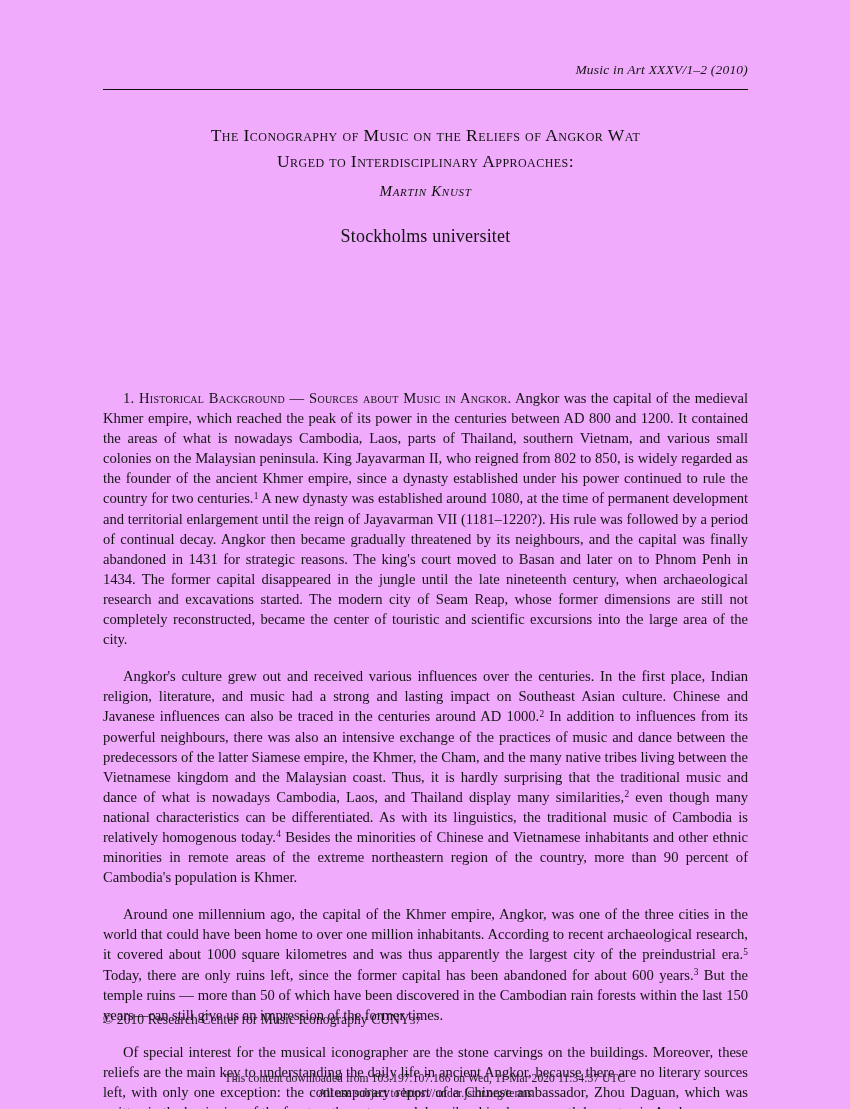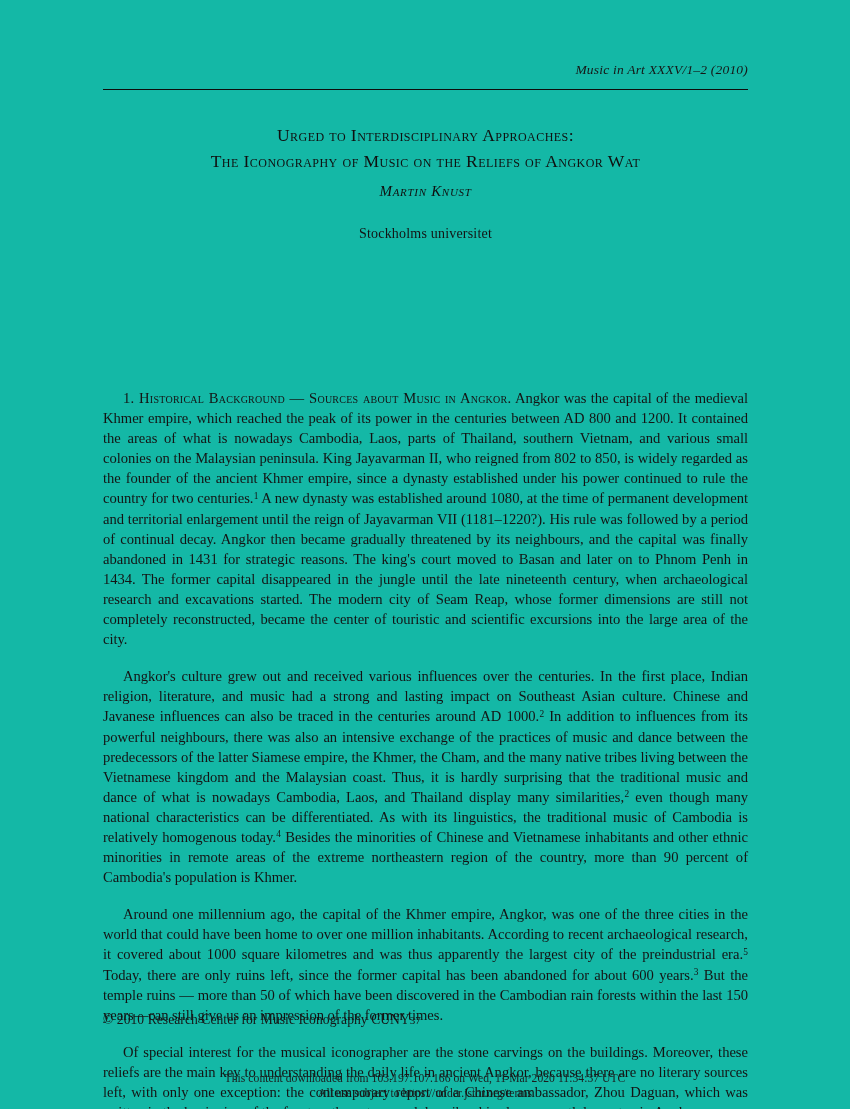--- a/index.html
+++ b/index.html
@@ -15,21 +15,21 @@
     color: #121212;
     -webkit-font-smoothing: antialiased;
   }
 
   .page {
     position: absolute;
     left: 0;
     top: 0;
     width: 850px;
     height: 1109px;
-    background: #14b8a6;
+    background: #f0abfc;
     overflow: hidden;
   }
 
   
   .runhead {
     position: absolute;
     left: 103px;
     top: 62px;
     width: 645px;
     text-align: right;
@@ -66,21 +66,21 @@
   .author {
     margin-top: 9px;
     font-size: 15px;
     font-variant: small-caps;
     letter-spacing: 0.7px;
     color: #101010;
     font-style: italic;
   }
   .affiliation {
     margin-top: 26px;
-    font-size: 14px;
+    font-size: 18px;
     letter-spacing: 0.2px;
     color: #141414;
   }
 
   
   .body {
     position: absolute;
     left: 103px;
     top: 388px;
     width: 645px;
@@ -141,22 +141,22 @@
 </style>
 </head>
 <body>
 
 <div class="page">
 
   <div class="runhead">Music in Art XXXV/1–2 (2010)</div>
   <div class="rule"></div>
 
   <div class="titleblock">
+    <div class="title-line">The Iconography of Music on the Reliefs of Angkor Wat</div>
     <div class="title-line">Urged to Interdisciplinary Approaches:</div>
-    <div class="title-line">The Iconography of Music on the Reliefs of Angkor Wat</div>
     <div class="author">Martin Knust</div>
     <div class="affiliation">Stockholms universitet</div>
   </div>
 
   <div class="body">
 
     <p class="para"><span class="sechead">1. Historical Background — Sources about Music in Angkor.</span><span> Angkor was the capital of the medieval Khmer empire, which reached the peak of its power in the centuries between AD 800 and 1200. It contained the areas of what is nowadays Cambodia, Laos, parts of Thailand, southern Vietnam, and various small colonies on the Malaysian peninsula. King Jayavarman II, who reigned from 802 to 850, is widely regarded as the founder of the ancient Khmer empire, since a dynasty established under his power continued to rule the country for two centuries.</span><sup class="fn">1</sup><span> A new dynasty was established around 1080, at the time of permanent development and territorial enlargement until the reign of Jayavarman VII (1181–1220?). His rule was followed by a period of continual decay. Angkor then became gradually threatened by its neighbours, and the capital was finally abandoned in 1431 for strategic reasons. The king's court moved to Basan and later on to Phnom Penh in 1434. The former capital disappeared in the jungle until the late nineteenth century, when archaeological research and excavations started. The modern city of Seam Reap, whose former dimensions are still not completely reconstructed, became the center of touristic and scientific excursions into the large area of the city.</span></p>
 
     <p class="para"><span>Angkor's culture grew out and received various influences over the centuries. In the first place, Indian religion, literature, and music had a strong and lasting impact on Southeast Asian culture. Chinese and Javanese influences can also be traced in the centuries around AD 1000.</span><sup class="fn">2</sup><span> In addition to influences from its powerful neighbours, there was also an intensive exchange of the practices of music and dance between the predecessors of the latter Siamese empire, the Khmer, the Cham, and the many native tribes living between the Vietnamese kingdom and the Malaysian coast. Thus, it is hardly surprising that the traditional music and dance of what is nowadays Cambodia, Laos, and Thailand display many similarities,</span><sup class="fn">2</sup><span> even though many national characteristics can be differentiated. As with its linguistics, the traditional music of Cambodia is relatively homogenous today.</span><sup class="fn">4</sup><span> Besides the minorities of Chinese and Vietnamese inhabitants and other ethnic minorities in remote areas of the extreme northeastern region of the country, more than 90 percent of Cambodia's population is Khmer.</span></p>
 

